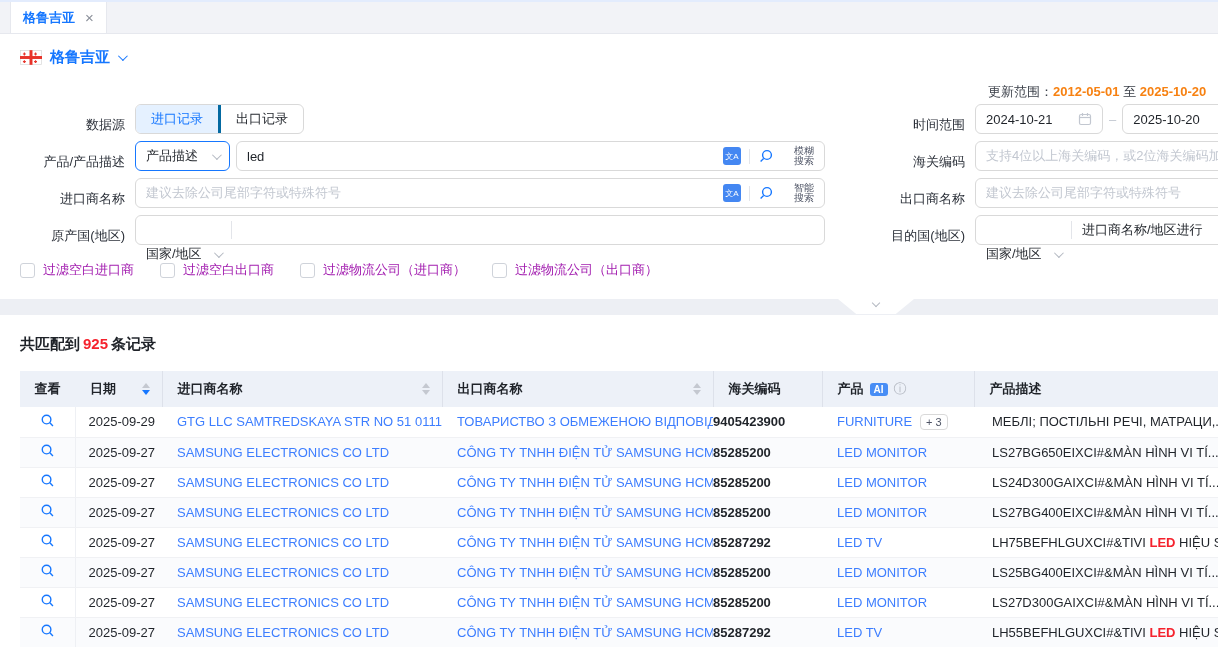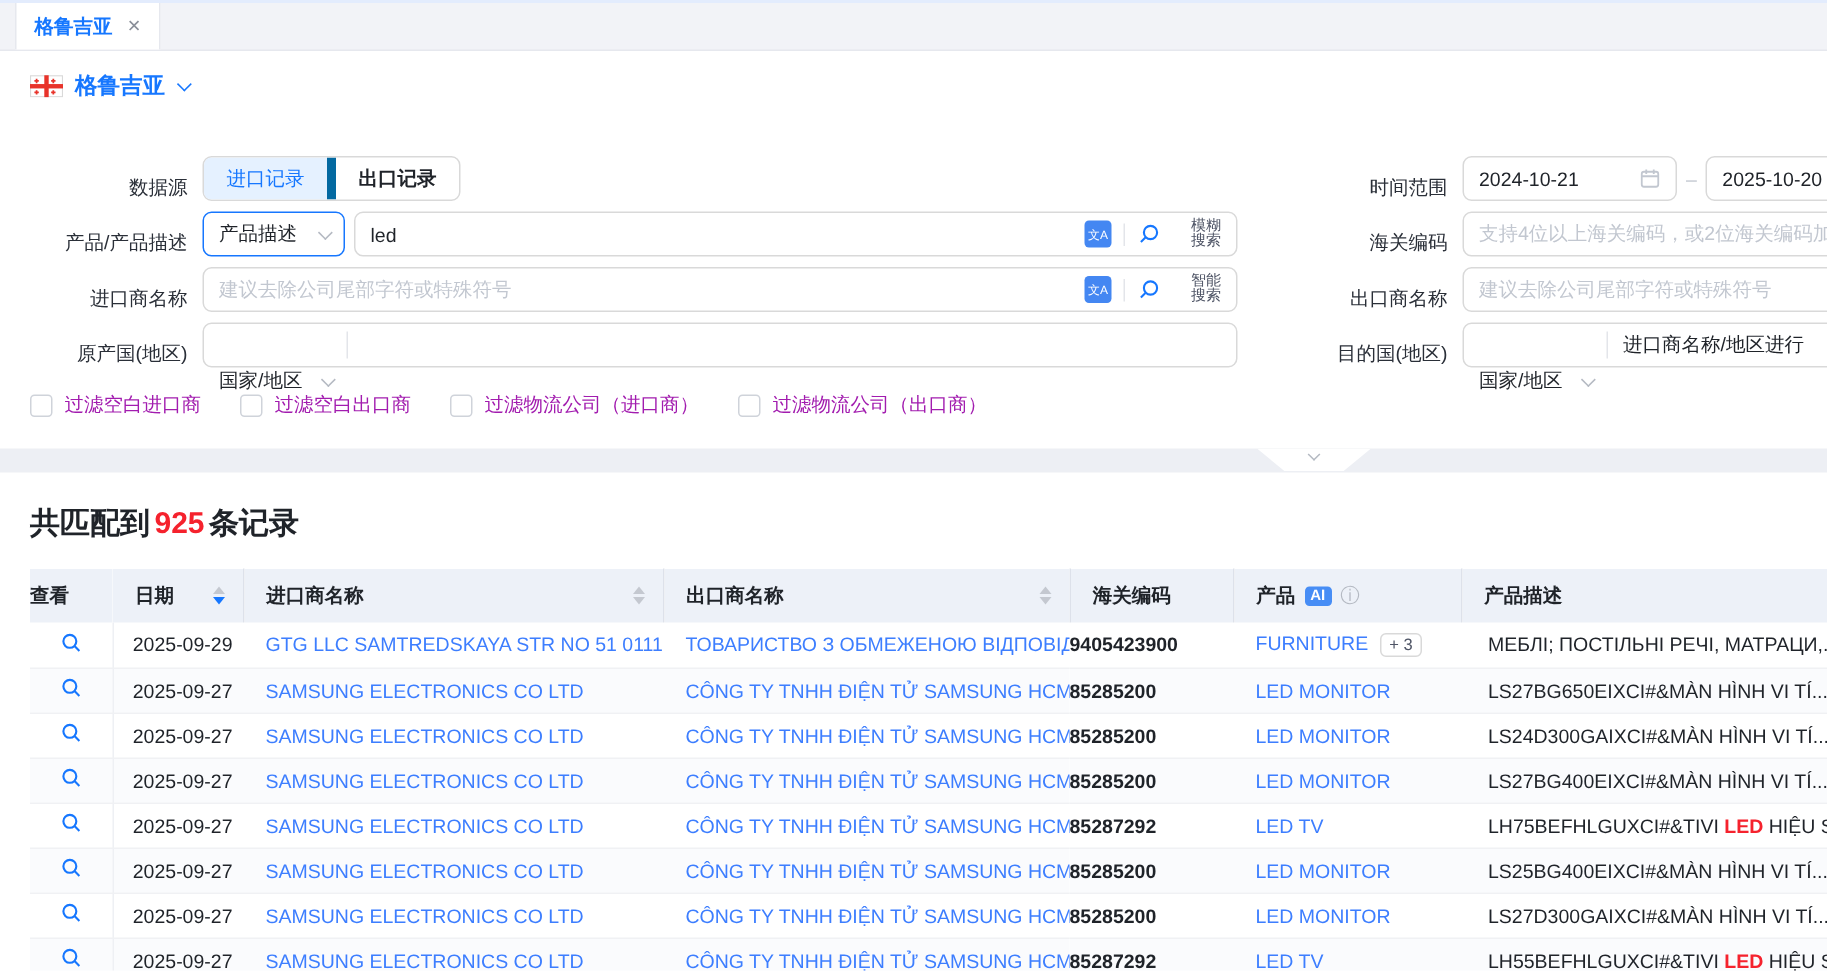--- a/index.html
+++ b/index.html
@@ -25,62 +25,62 @@
   .update-range b { color:#f78111; }
   .frow { display:flex; align-items:flex-end; height:30px; margin-bottom:7px; }
   .lbl-l { width:135px; text-align:right; padding-right:10px; flex:none; color:#2a2f38; }
   .ctl-l { width:690px; flex:none; display:flex; align-items:center; }
   .lbl-r { width:150px; text-align:right; padding-right:10px; flex:none; color:#2a2f38; }
   .ctl-r { width:330px; flex:none; display:flex; align-items:center; }
 
   .seg { display:flex; border:1px solid #d9d9d9; border-radius:6px; overflow:hidden; height:30px; background:#fff; }
   .seg .opt { padding:0 15px; display:flex; align-items:center; cursor:pointer; }
   .seg .opt.on { background:#e5f1ff; color:#1677ff; }
-  .seg .opt + .opt { border-left:6px solid #0369a1;font-weight:bold; }
+  .seg .opt + .opt { border-left:3px solid #0369a1; }
 
   .inp { height:30px; border:1px solid #d9d9d9; border-radius:6px; background:#fff; display:flex; align-items:center;
     padding:0 10px; gap:8px; }
   .inp .ph { color:#c2c7d0; overflow:hidden; white-space:nowrap; }
   .inp .val { color:#1f2329; }
   .sel { width:95px; flex:none; justify-content:space-between; }
   .sel.focus { border-color:#1677ff; }
   .grow { flex:1; min-width:0; }
   .suffix { margin-left:auto; display:flex; align-items:center; gap:8px; flex:none; }
   .tr-ico { width:18px; height:18px; border-radius:3px; background:#4487f2; color:#fff; font-size:8px;
     display:flex; align-items:center; justify-content:center; letter-spacing:0; flex:none; }
   .vdiv { width:1px; height:15px; background:#e3e5ea; }
   .srch-btn { display:flex; align-items:center; gap:20px; cursor:pointer; }
   .srch-txt { font-size:10px; line-height:10px; color:#4e5465; }
   .compound { display:flex; align-items:center; height:30px; border:1px solid #d9d9d9; border-radius:6px; background:#fff; width:100%; }
   .compound .cpart { display:flex; align-items:center; justify-content:space-between; width:95px; padding:0 10px; flex:none;margin-top:48px; }
   .compound .cdiv { width:1px; height:18px; background:#e3e5ea; flex:none; }
   .compound .cinp { flex:1; min-width:0; display:flex; align-items:center; justify-content:space-between; padding:0 10px; overflow:hidden; }
-  .date-box { width:143px; justify-content:space-between; flex:none; }
+  .date-box { width:128px; justify-content:space-between; flex:none; }
   .dash { color:#c2c7d0; margin:0 6px; }
 
   .checks { display:flex; gap:26px; margin-top:16px; padding-left:20px; align-items:center; }
   .chk { display:flex; gap:8px; align-items:center; cursor:pointer; color:#a21caf; }
   .box { width:15px; height:15px; border:1px solid #cfd3da; border-radius:3px; background:#fff; flex:none; }
 
   
   .band { height:16px; background:#edeff4; margin-top:20px; position:relative; }
   .notch { position:absolute; left:838px; top:0; width:76px; height:15px; background:#fff;
     clip-path:polygon(0 0,100% 0,76% 100%,24% 100%); display:flex; align-items:flex-start; justify-content:center; }
   .notch .chev.gray { transform:rotate(45deg); margin-top:1px; width:6px; height:6px; }
 
   
   .results { padding:20px 0 0 20px; }
-  .rtitle { font-weight:bold; font-size:20px; }
+  .rtitle { font-weight:bold; font-size:15px; }
   .rtitle b { color:#f5222d; margin:0 3px; }
   table { border-collapse:collapse; table-layout:fixed; width:1554px; margin-top:17px; }
   th, td { height:30px; padding:0; white-space:nowrap; overflow:hidden; font-size:13px; }
   thead th { height:36px; background:#edf1f8; font-weight:bold; text-align:right; padding-left:15px; position:relative; }
   thead th.c { text-align:center; padding-left:0; }
   thead th .hdr { display:flex; align-items:center; gap:6px; }
-  thead th.c .hdr { justify-content:flex-start; }
+  thead th.c .hdr { justify-content:center; }
   th.sep { border-left:1px solid #dde1ea; }
   tbody td { border-bottom:1px solid #f0f1f4; }
   tbody tr:nth-child(even) td { background:#fafbfd; }
   td.view { text-align:center; border-right:1px solid #eef0f4; }
   td.date { padding-left:13px; }
   td.link { padding-left:15px; color:#3d7eff; }
   td.hs { text-align:left;font-weight:bold; }
   td.desc { padding-left:18px; }
   td.desc .hl { color:#f5222d; font-weight:bold; }
   .plus { display:inline-block; border:1px solid #d9d9d9; border-radius:4px; font-size:11px; color:#4e5465;
@@ -112,20 +112,24 @@
     <path d="M5.5 3h2v1.5H9v2H7.5V8h-2V6.5H4v-2h1.5z" fill="#e8332a" transform="scale(0.8) translate(1,1)"></path>
     <path d="M5.5 3h2v1.5H9v2H7.5V8h-2V6.5H4v-2h1.5z" fill="#e8332a" transform="scale(0.8) translate(20,1)"></path>
     <path d="M5.5 3h2v1.5H9v2H7.5V8h-2V6.5H4v-2h1.5z" fill="#e8332a" transform="scale(0.8) translate(1,14)"></path>
     <path d="M5.5 3h2v1.5H9v2H7.5V8h-2V6.5H4v-2h1.5z" fill="#e8332a" transform="scale(0.8) translate(20,14)"></path>
   </svg>
   <span class="cname">格鲁吉亚</span>
   <span class="chev"></span>
 </div>
 
 <div class="panel">
+  <div class="update-range">
+    <span>更新范围：</span><b>2012-05-01</b>
+    <span>至</span> <b>2025-10-20</b>
+  </div>
 
   <div class="frow">
     <div class="lbl-l">数据源</div>
     <div class="ctl-l">
       <div class="seg">
         <div class="opt on">进口记录</div>
         <div class="opt">出口记录</div>
       </div>
     </div>
     <div class="lbl-r">时间范围</div>

